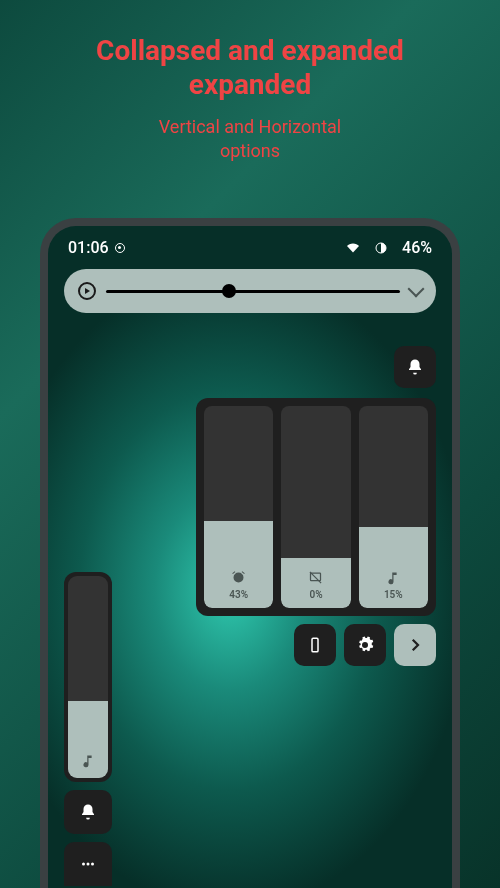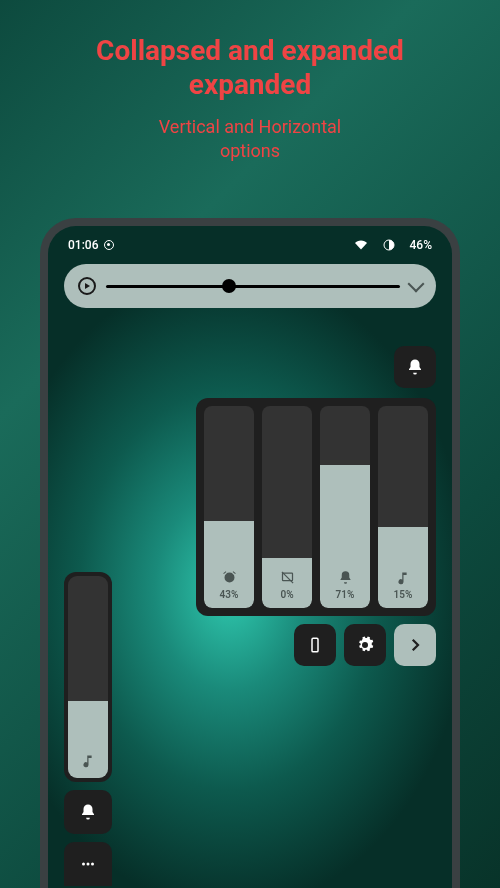--- a/index.html
+++ b/index.html
@@ -45,21 +45,21 @@
       inset: 2px;
       border-radius: 28px 28px 0 0;
       overflow: hidden;
     }
     .status-bar {
       display: flex;
       justify-content: space-between;
       align-items: center;
       padding: 10px 18px 4px;
       color: #fff;
-      font-size: 12px;
+      font-size: 16px;
       font-weight: 500;
     }
     .status-left { display: flex; align-items: center; gap: 6px; }
     .status-right { display: flex; align-items: center; gap: 15px; }
     .dot-icon { width: 10px; height: 10px; border: 1.5px solid #fff; border-radius: 50%; position: relative; }
     .dot-icon::after { content:''; position:absolute; width:3px; height:3px; background:#fff; border-radius:50%; top:2px; left:2px; }
     .wifi-svg, .batt-svg { fill: #fff; }
 
     .h-slider-panel {
       margin: 8px 14px 0;
@@ -267,30 +267,20 @@
               <div class="v-fill" style="height:25%">
             <svg class="ico-sm v-icon" viewBox="0 0 24 24" fill="none" stroke="#4a5553" stroke-width="2">
                   <rect x="4" y="5" width="16" height="12" rx="1"></rect>
                   <path d="M3 3l18 18"></path>
                 </svg>
             <span class="v-pct">0%</span>
           </div>
             </div>
         </div>
 
-        <div class="v-slider">
-          <div class="v-track">
-              <div class="v-fill" style="height:71%">
-            <svg class="ico-sm v-icon" viewBox="0 0 24 24" fill="#4a5553">
-                  <path d="M12 2a6 6 0 00-6 6v4l-2 3v1h16v-1l-2-3V8a6 6 0 00-6-6zm0 20a2.5 2.5 0 002.5-2.5h-5A2.5 2.5 0 0012 22z"></path>
-                </svg>
-            <span class="v-pct">71%</span>
-          </div>
-            </div>
-        </div>
 
         <div class="v-slider">
           <div class="v-track">
               <div class="v-fill" style="height:40%">
             <svg class="ico-sm v-icon" viewBox="0 0 24 24" fill="#4a5553">
                   <path d="M10 4v11.3A4 4 0 1012 19V8h5V4h-7z"></path>
                 </svg>
             <span class="v-pct">15%</span>
           </div>
             </div>

